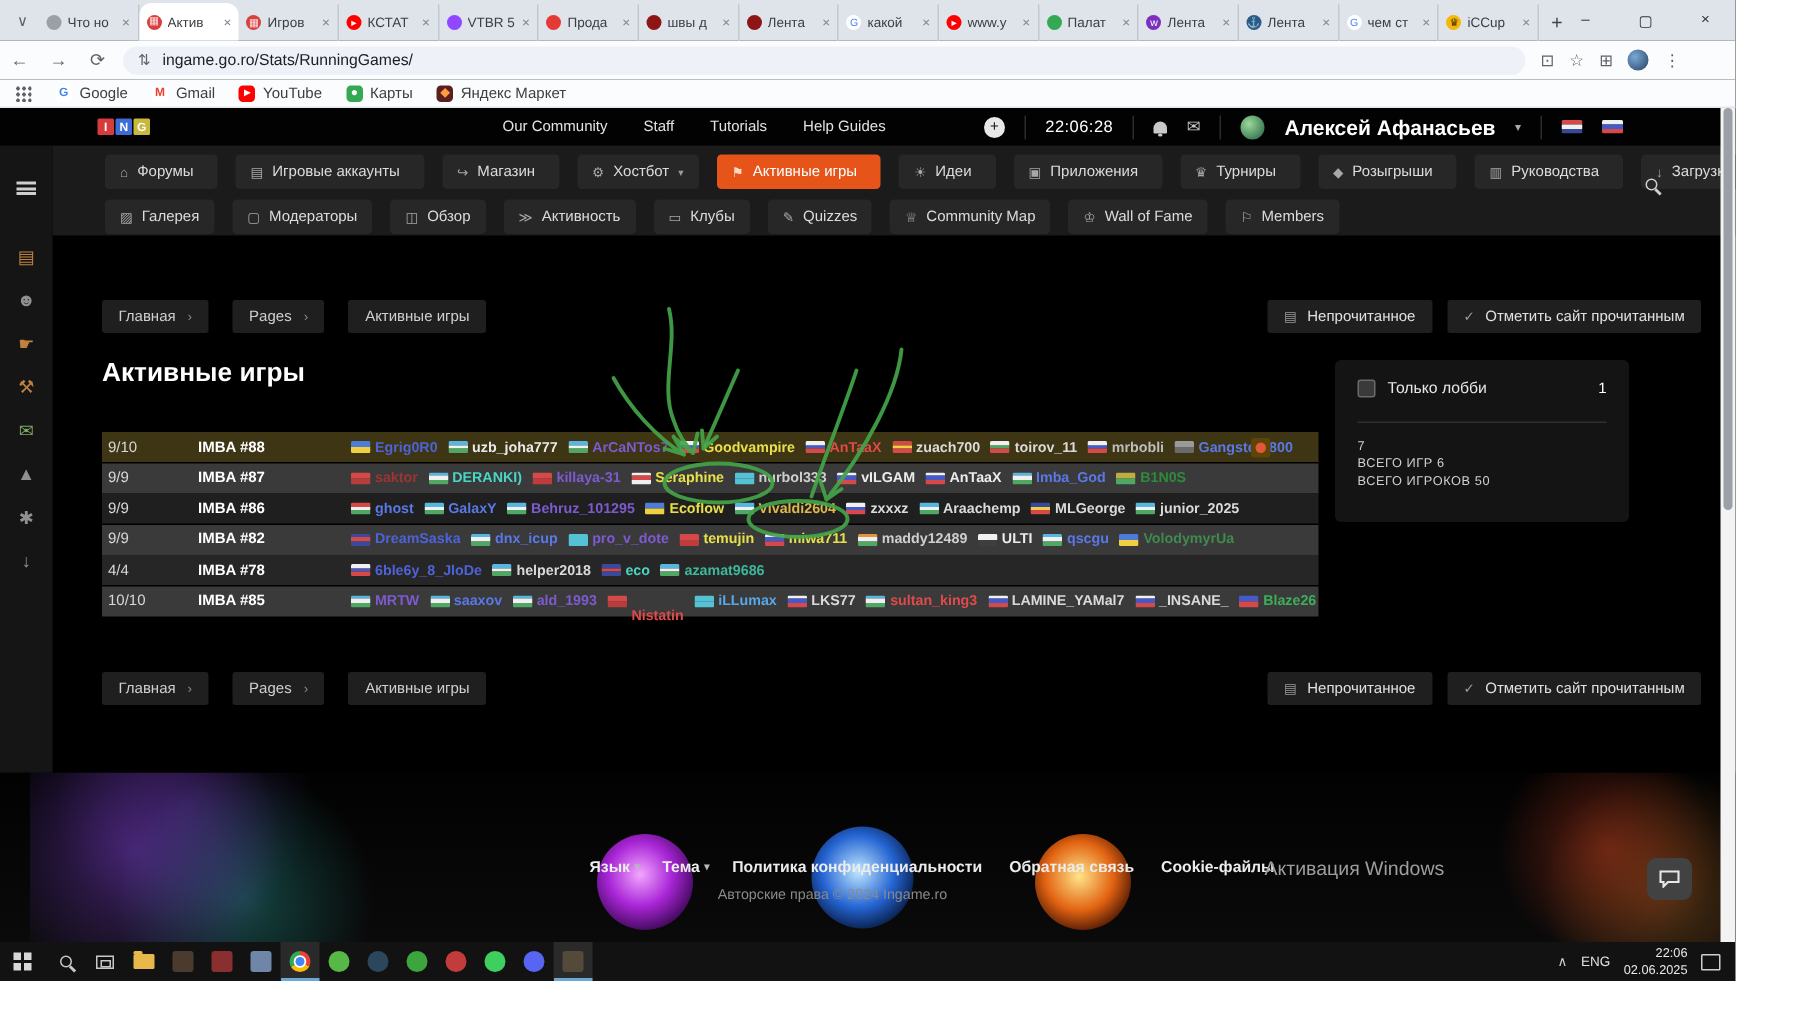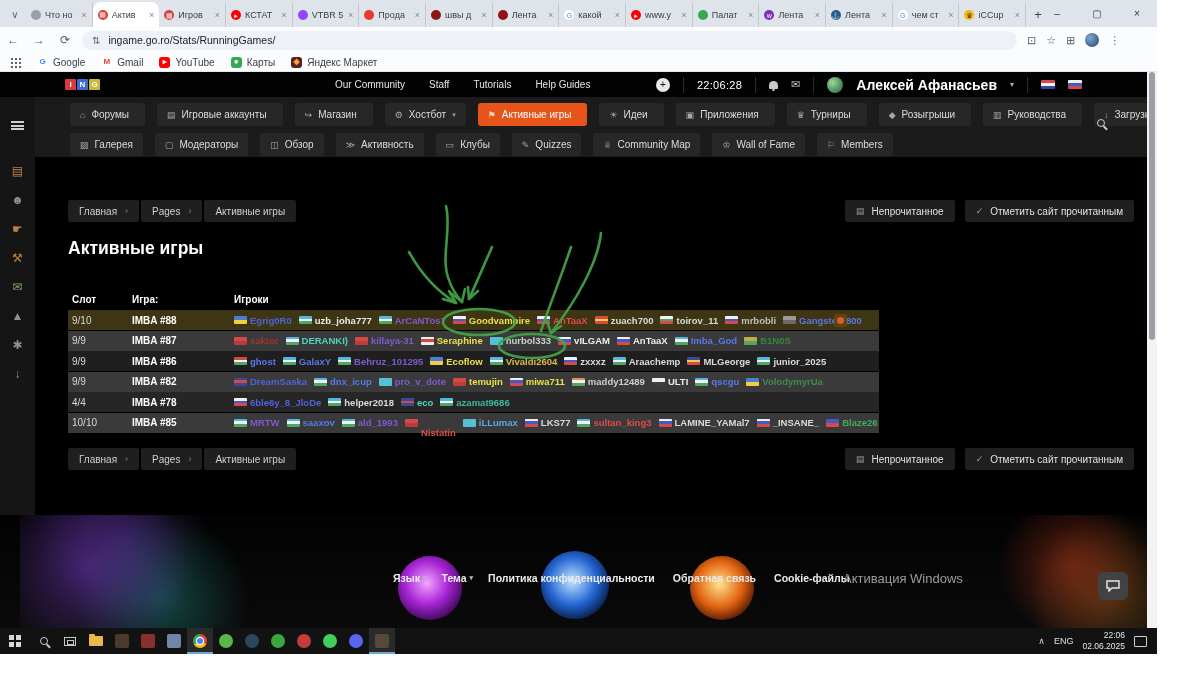--- a/index.html
+++ b/index.html
@@ -69,21 +69,21 @@
   .navsearch:after{content:"";position:absolute;width:5px;height:1.5px;background:#cfcfcf;transform:rotate(45deg);right:-4px;bottom:-2px}
 
   
   .rail{position:absolute;left:0;top:97px;width:35px;height:531px;background:#151515}
   .burger{position:absolute;left:11px;top:24px;width:13px;height:9px;border-top:2px solid #cfcfcf;border-bottom:2px solid #cfcfcf}
   .burger:after{content:"";display:block;margin-top:1.5px;height:2px;background:#cfcfcf}
   .railicons{position:absolute;left:0;top:68px;width:35px;display:flex;flex-direction:column;gap:17px;align-items:center}
   .railicon{font-size:12px;line-height:1;font-style:normal}
 
   
-  .crumbs{position:absolute;display:flex;gap:2px}
+  .crumbs{position:absolute;display:flex;gap:16px}
   .pill{background:#1f1f1f;border-radius:2px;height:22px;display:flex;align-items:center;gap:8px;padding:0 11px;color:#cfcfcf;font-size:10px}
   .chev{color:#8a8a8a;font-size:9px}
   .actions{position:absolute;display:flex;gap:10px}
   .abtn{background:#1f1f1f;border-radius:2px;height:22px;display:flex;align-items:center;gap:7px;padding:0 11px;color:#e0e0e0;font-size:10px}
   .abtn i{font-style:normal;color:#9a9a9a;font-size:9px}
 
   .ptitle{position:absolute;left:68px;top:238px;color:#fff;font-size:17.5px;font-weight:bold}
 
   
   .panel{position:absolute;left:890px;top:240px;width:196px;height:108px;background:#141414;border-radius:4px;padding:13px 15px}
@@ -509,27 +509,33 @@
           <span>Непрочитанное</span>
         </span>
       <span class="abtn">
           <i>✓</i>
           <span>Отметить сайт прочитанным</span>
         </span>
     </div>
 
     <div class="ptitle">Активные игры</div>
 
+    <div class="panel">
+      <div class="prow">
+        <span class="cbx"></span>
+        <span class="plabel">Только лобби</span>
+        <span class="pcount">1</span>
+      </div>
+      <div class="pdiv"></div>
+      <div class="pstat">7</div>
+      <div class="pstat">ВСЕГО ИГР 6</div>
+      <div class="pstat">ВСЕГО ИГРОКОВ 50</div>
+    </div>
 
     <div class="tbl">
-      <div class="thead">
-        <span class="h1">Слот</span>
-        <span class="h2">Игра:</span>
-        <span class="h3">Игроки</span>
-      </div>
       <div>
 
           <div class="trow" style="background: rgb(61, 53, 19);">
             <span class="tslot">9/10</span>
             <span class="tgame">IMBA #88</span>
             <span class="tplayers">
 
                 <span class="player">
                   <i class="flag">
                   <i style="background: rgb(77, 124, 214);"></i>
@@ -1063,20 +1069,21 @@
           <span class="flink">
             <span>Обратная связь</span>
             <span class="fcaret"></span>
           </span>
 
           <span class="flink">
             <span>Cookie-файлы</span>
             <span class="fcaret"></span>
           </span>
         </div>
+      <div class="fcopy">Авторские права © 2024 Ingame.ro</div>
       <div class="awin">Активация Windows</div>
       <div class="chatbub">
         <svg width="14" height="12" viewBox="0 0 14 12">
             <path d="M1,1 h12 v7 h-7 l-3,3 v-3 h-2 z" fill="none" stroke="#e8e8e8" stroke-width="1.4"></path>
           </svg>
       </div>
     </div>
 
     <div class="sbtrack">
         <div class="sbthumb"></div>

